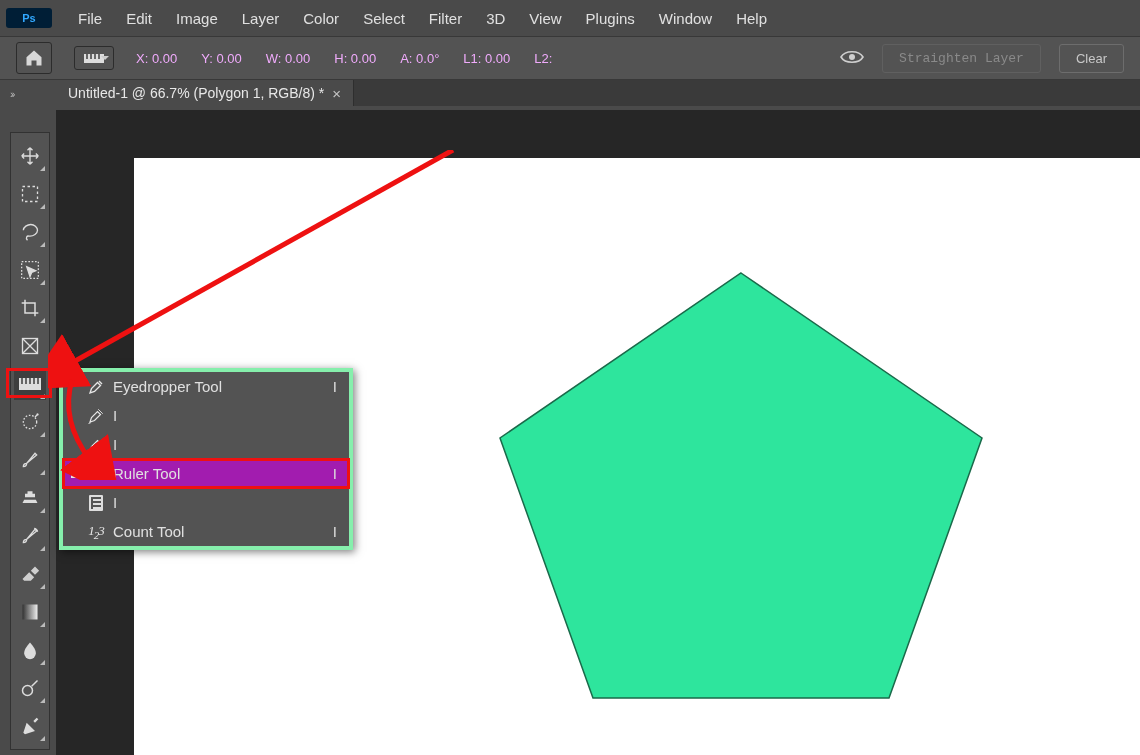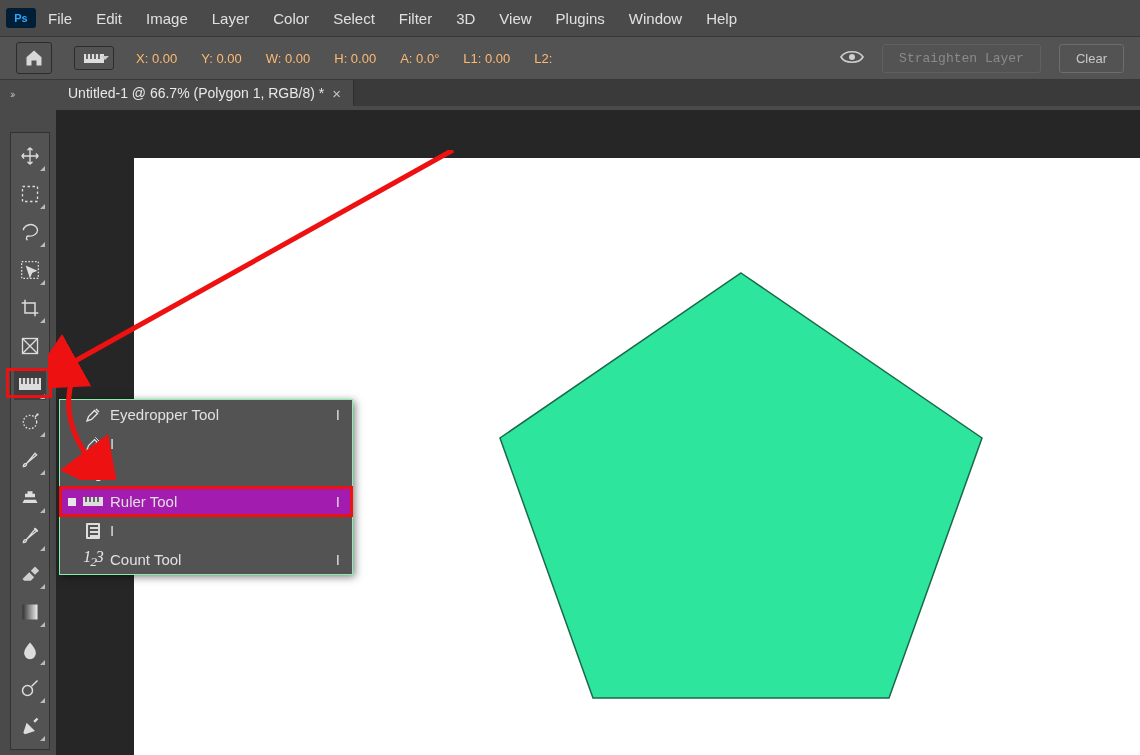--- a/index.html
+++ b/index.html
@@ -1,28 +1,28 @@
 <!DOCTYPE html>
 <html><head>
 <meta charset="utf-8">
 <style>
   * { box-sizing: border-box; margin: 0; padding: 0; }
   body { width: 1140px; height: 755px; background: #4a4a4a; font-family: -apple-system, "Segoe UI", Arial, sans-serif; color: #e0e0e0; overflow: hidden; position: relative; }
 
   
   .menubar { display: flex; align-items: center; height: 36px; background: #4a4a4a; padding: 0 6px; font-size: 15px; }
-  .menubar .logo { width: 30px; height: 20px; background: #001e36; color: #31a8ff; font-weight: bold; font-size: 11px;  border-radius: 3px; display: flex; align-items: center; justify-content: center; }
+  .menubar .logo { width: 46px; height: 20px; background: #001e36; color: #31a8ff; font-weight: bold; font-size: 11px;  border-radius: 3px; display: flex; align-items: center; justify-content: center; margin-right: 14px; }
   .menuitem { padding: 0 12px; cursor: default; text-align: center; }
 
   
   .optionsbar { display: flex; align-items: center; height: 44px; background: #535353; padding: 0 16px; font-size: 13px; border-top: 1px solid #383838; border-bottom: 1px solid #383838; gap: 4px; }
   .home-btn { width: 36px; height: 32px; border: 1px solid #2c2c2c; background: #535353; border-radius: 3px; display: flex; align-items: center; justify-content: center; margin-right: 18px; }
   .ruler-tool-ico { width: 40px; height: 24px; border: 1px solid #2c2c2c; background: #535353; border-radius: 3px; display: flex; align-items: center; justify-content: center; margin-right: 18px; position: relative;}
   .ruler-tool-ico::after { content: ""; border-left: 4px solid transparent; border-right: 4px solid transparent; border-top: 4px solid #ccc; position: absolute; right: 4px; }
-  .opt-field { margin-right: 20px; color: #fdba74; }
+  .opt-field { margin-right: 20px; color: #f0abfc; }
   .flex-spacer { flex: 1; }
   .eye-ico svg { width: 24px; height: 14px; }
   .btn-ghost { border: 1px solid #6d6d6d; background: #535353; color: #c8c8c8; padding: 6px 16px; border-radius: 3px; font-size: 13px; margin-left: 14px; }
   .btn-ghost.disabled { color: #8a8a8a; border-color: #606060; font-family: Liberation Mono, monospace; }
 
   
   .double-chevron { position: absolute; left: 10px; top: 88px; font-size: 11px; color: #b8b8b8; letter-spacing: -2px; }
 
   
   .tabbar { display: flex; align-items: stretch; height: 26px; background: #3a3a3a; margin-left: 56px; }
@@ -34,21 +34,21 @@
   .tool { width: 32px; height: 32px; margin: 3px 0; display: flex; align-items: center; justify-content: center; position: relative; color: #ddd; }
   .tool.selected { background: #3e3e3e; }
   .tool .fly { position: absolute; bottom: 1px; right: 1px; width: 0; height: 0; border-right: 5px solid #bbb; border-top: 5px solid transparent; }
   .toolbox .tool svg { width: 20px; height: 20px; }
 
   
   .canvas-area { position: absolute; left: 56px; top: 110px; right: 0; bottom: 0; background: #262626; }
   .artboard { position: absolute; left: 78px; top: 48px; width: 1006px; height: 597px; background: #fff; }
 
   
-  .flyout { position: absolute; left: 59px; top: 368px; width: 294px; background: #535353; border: 1px solid #86efac; box-shadow: 2px 2px 8px rgba(0,0,0,.5); font-size: 15px; margin-top: 31px; }
+  .flyout { position: absolute; left: 59px; top: 368px; width: 294px; background: #535353; border: 4px solid #86efac; box-shadow: 2px 2px 8px rgba(0,0,0,.5); font-size: 15px; }
   .fly-item { display: flex; align-items: center; height: 29px; padding: 0 12px 0 8px; }
   .fly-item.highlight { background: #a21caf; outline: 3px solid #e11; outline-offset: -2px; }
   .fly-item .dot { width: 8px; height: 8px; background: #e6e6e6; margin-right: 6px; visibility: hidden; }
   .fly-item.highlight .dot { visibility: visible; }
   .fly-item .ico { width: 22px; display: flex; justify-content: center; margin-right: 6px; }
   .fly-item .ico svg { width: 18px; height: 18px; }
   .fly-item .lbl { flex: 1; }
   .fly-item .sc { color: #ddd; }
 
   
@@ -56,21 +56,21 @@
   .arrow-svg { position: absolute; left: 48px; top: 150px; pointer-events: none; }
 
   
   .ruler-glyph { width: 22px; height: 12px; background: #ddd; position: relative; }
   .ruler-glyph::before { content: ""; position: absolute; left: 2px; top: 0; width: 2px; height: 6px; box-shadow: 4px 0 #666, 8px 0 #666, 12px 0 #666, 16px 0 #666; background: #666; }
   .ruler-mini { width: 20px; height: 9px; background: #ddd; position: relative; }
   .ruler-mini::before{ content:""; position:absolute; left:2px; top:0; width:2px; height:5px; background:#666; box-shadow:4px 0 #666,8px 0 #666,12px 0 #666; }
 
   .note-ico { width:14px; height:16px; border:2px solid #ddd; border-radius:1px; position:relative; }
   .note-ico::before{content:"";position:absolute;left:2px;top:2px;width:8px;height:2px;background:#ddd;box-shadow:0 4px #ddd,0 8px #ddd;}
-  .count-ico { font-size:16px; font-family: Georgia, serif; font-style: italic; color:#e6e6e6; letter-spacing:-1px; }
+  .count-ico { font-size:13px; font-family: Georgia, serif; font-style: italic; color:#e6e6e6; letter-spacing:-1px; }
 </style>
 </head>
 <body>
 
 <div class="menubar">
   <div class="logo">Ps</div>
   <div class="menuitem">File</div>
   <div class="menuitem">Edit</div>
   <div class="menuitem">Image</div>
   <div class="menuitem">Layer</div>

